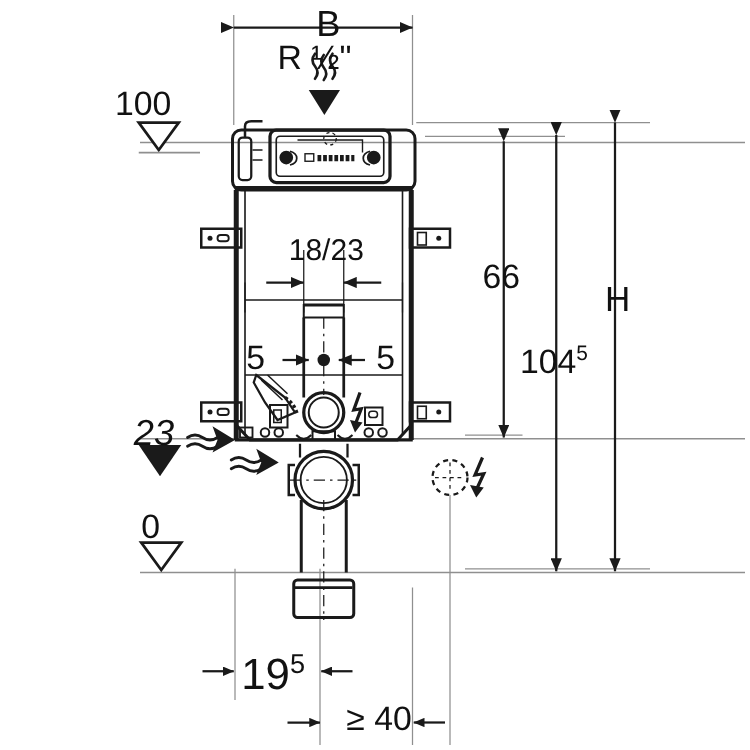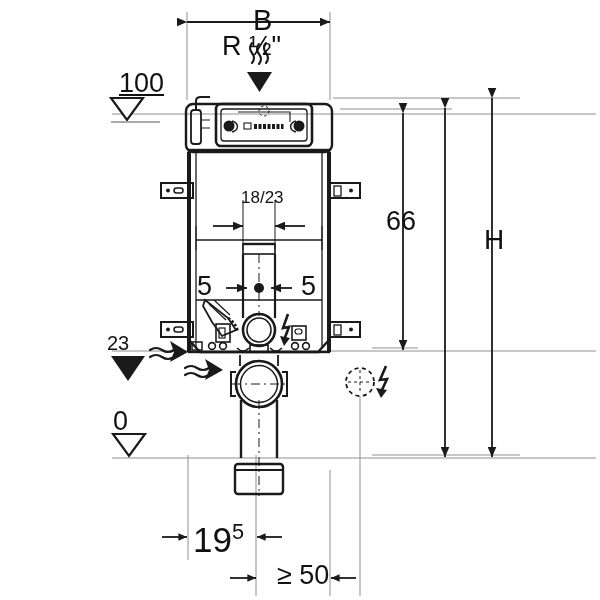--- a/index.html
+++ b/index.html
@@ -234,33 +234,34 @@
   </g>
   <g>
     <path d="M113,434 L145,434 L129,456 Z" fill="#ffffff" stroke="#1a1a1a" stroke-width="2.2"></path>
   </g>
 </svg>
 
 <div class="lbl" style="left:253px;top:6px;font-size:29px;font-weight:400;">B</div>
 
 <div class="lbl" style="left:222px;top:33px;font-size:27px;">R ½"</div>
 
-<div class="lbl" style="left:119px;top:70px;font-size:27px;text-decoration:underline;">100</div>
-
-<div class="lbl" style="left:241px;top:189px;font-size:17px;">18/23</div>
+<div class="lbl" style="left:92px;top:70px;font-size:27px;">100</div>
+
+<div class="lbl" style="left:231px;top:189px;font-size:24px;">18/23</div>
 
 <div class="lbl" style="left:197px;top:273px;font-size:27px;">5</div>
 <div class="lbl" style="left:301px;top:273px;font-size:27px;">5</div>
 
 <div class="lbl" style="left:386px;top:208px;font-size:27px;">66</div>
 
+<div class="lbl" style="left:416px;top:276px;font-size:27px;"><span>104</span><sup>5</sup></div>
 
 <div class="lbl" style="left:484px;top:226px;font-size:28px;">H</div>
 
-<div class="lbl" style="left:107px;top:333px;font-size:20px;">23</div>
+<div class="lbl" style="left:107px;top:333px;font-size:29px;font-style:italic;">23</div>
 
 <div class="lbl" style="left:113px;top:408px;font-size:27px;">0</div>
 
 <div class="lbl" style="left:193px;top:522px;font-size:35px;"><span>19</span><sup>5</sup></div>
 
-<div class="lbl" style="left:277px;top:562px;font-size:27px;">≥ 50</div>
+<div class="lbl" style="left:277px;top:562px;font-size:27px;">≥ 40</div>
 
 </div>
 
 </body></html>

